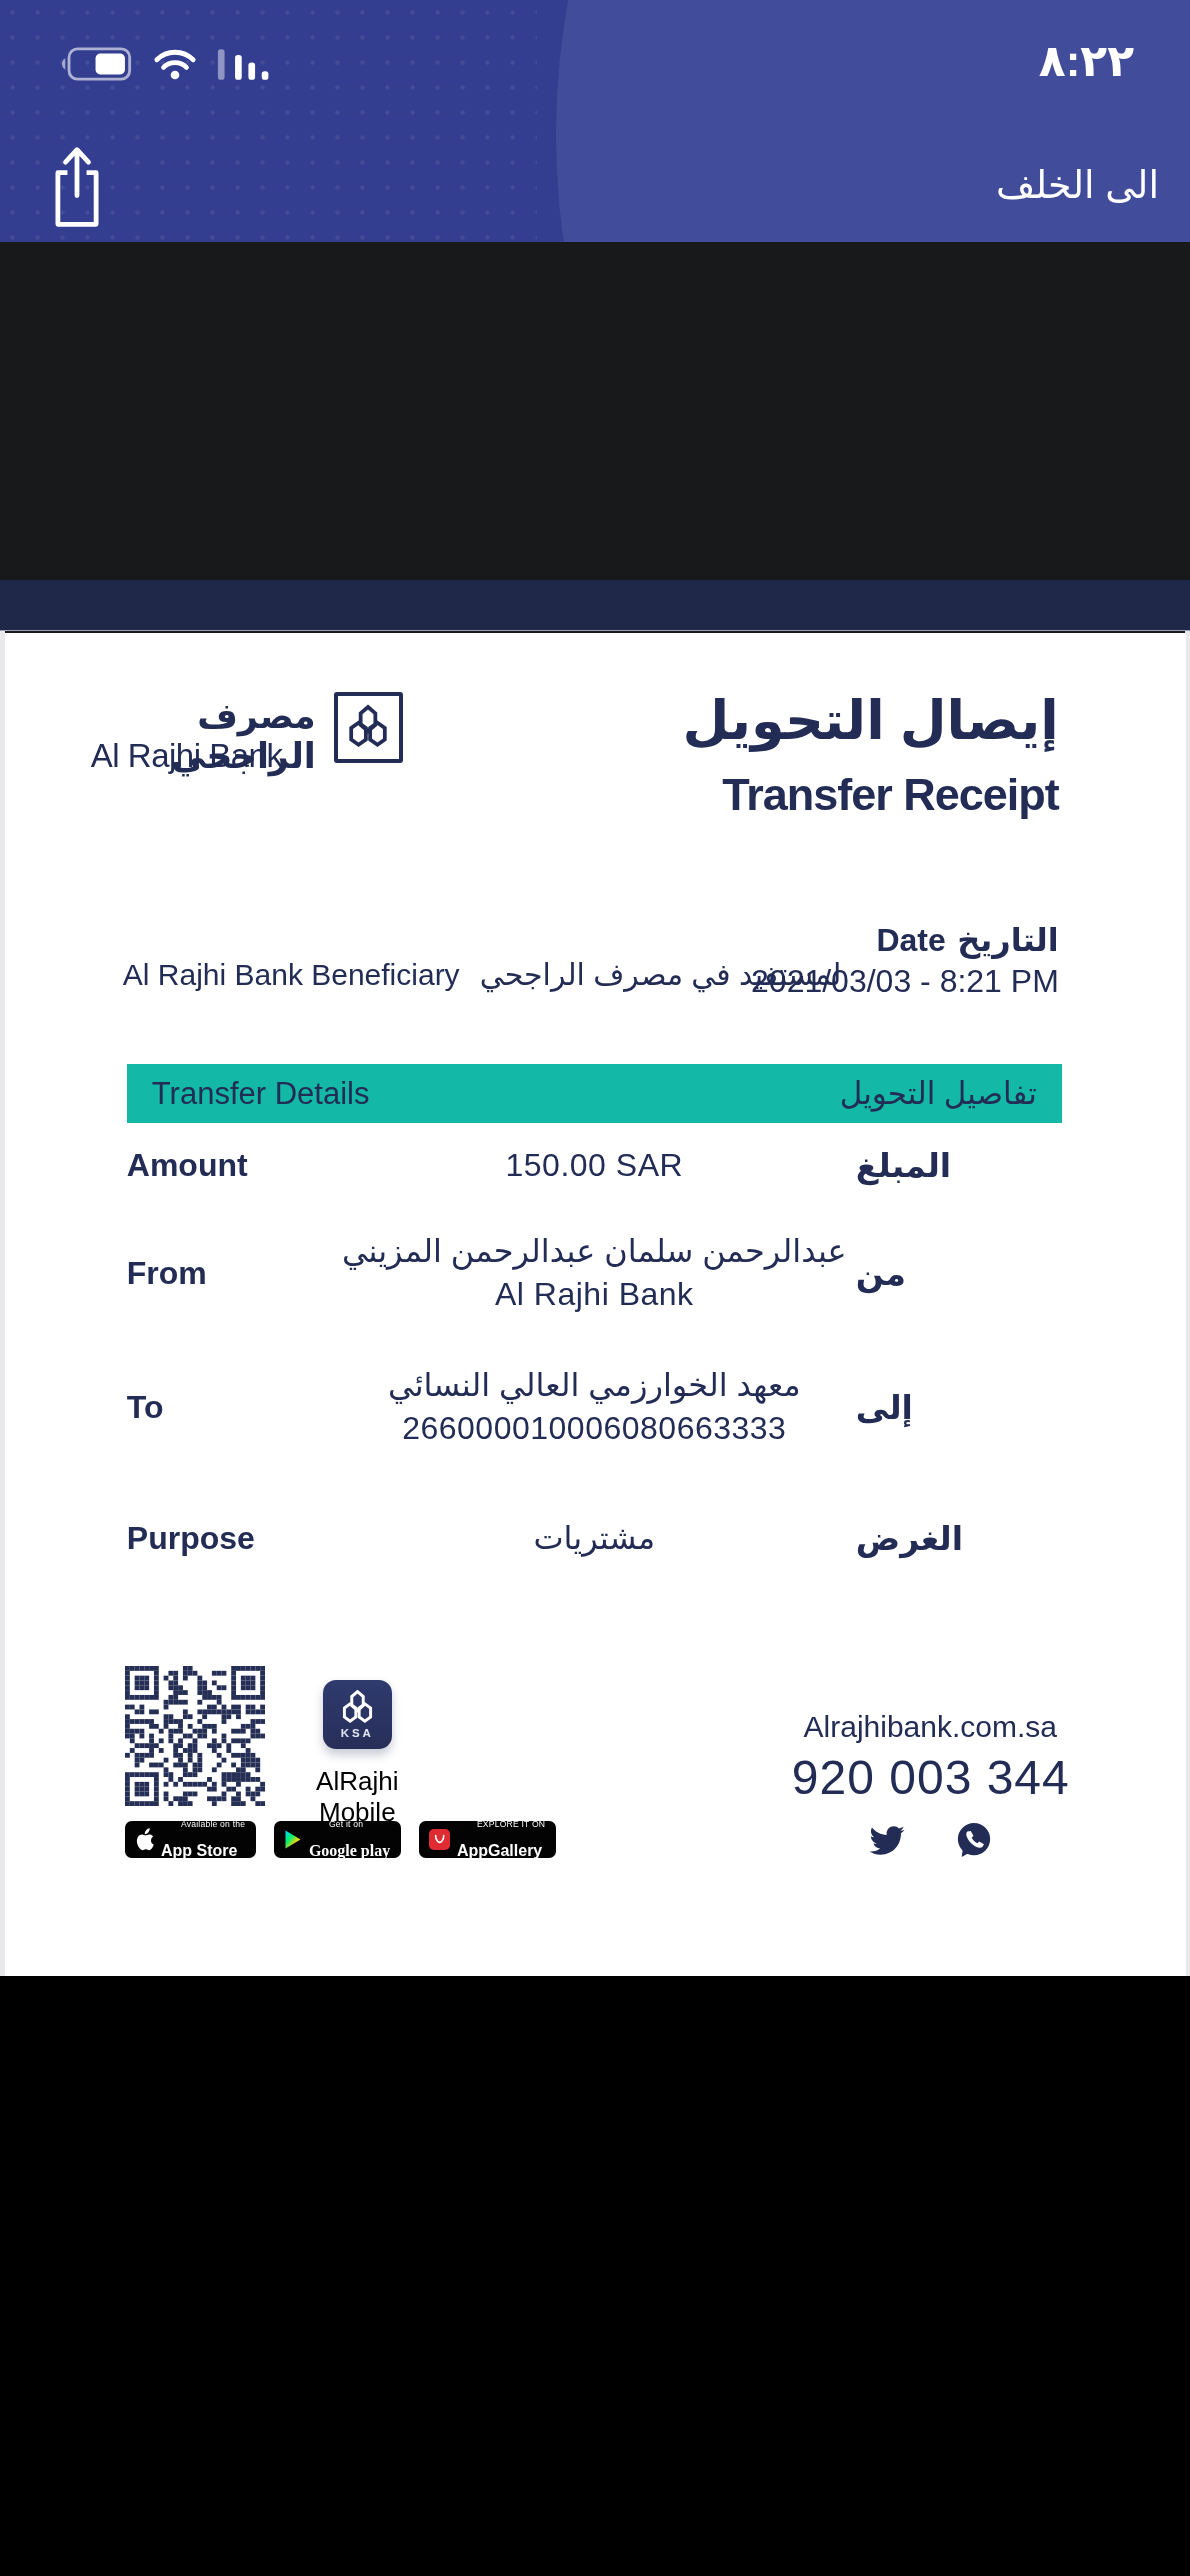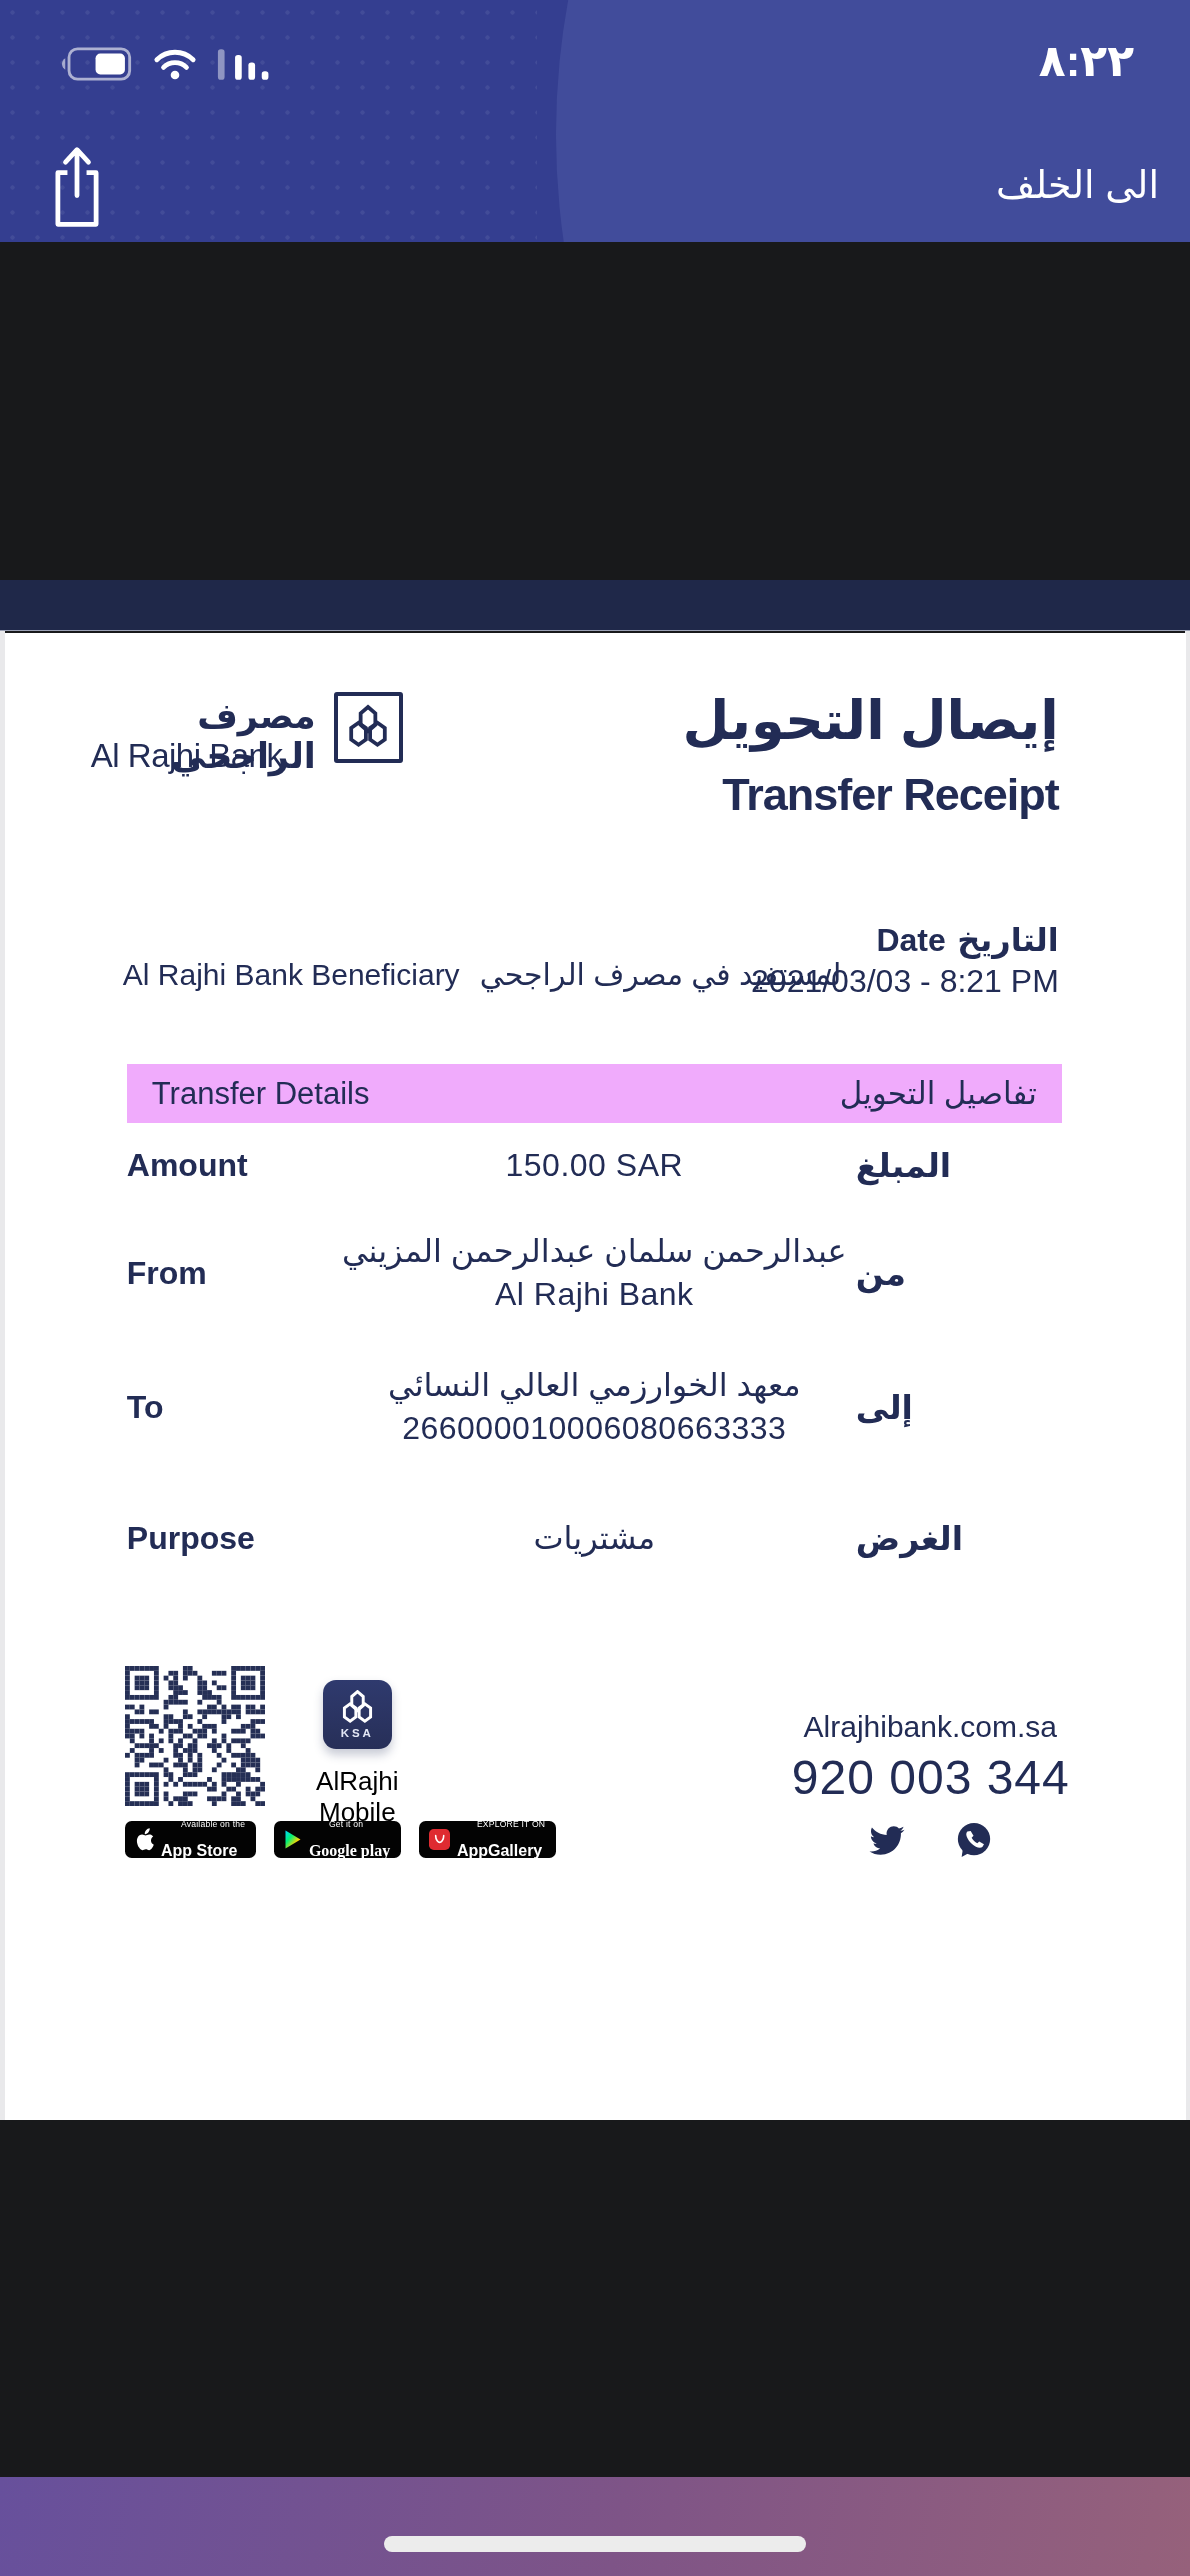--- a/index.html
+++ b/index.html
@@ -1,17 +1,17 @@
 <!DOCTYPE html>
 <html><head>
 <meta charset="utf-8">
 <style>
   html,body{margin:0;padding:0;background:#000;}
   .phone{
-    position:relative;width:1190px;height:2576px;overflow:hidden;
+    position:relative;width:1190px;height:1976px;overflow:hidden;
     background:#18191b;
     font-family:"Liberation Sans","DejaVu Sans",sans-serif;
     -webkit-font-smoothing:antialiased;
   }
 
   
   .app-header{position:absolute;top:0;left:0;width:1190px;height:242px;background:#343e90;overflow:hidden;}
   .app-header .curve{position:absolute;left:556px;top:-613px;width:1495px;height:1495px;border-radius:50%;
     background:rgba(190,205,255,0.10);}
   .app-header .dots{position:absolute;left:0;top:0;width:537px;height:242px;opacity:.14;
@@ -40,21 +40,21 @@
   .title-ar{position:absolute;right:127px;top:56px;font-size:54px;font-weight:700;direction:rtl;}
   .title-en{position:absolute;right:127px;top:136px;font-size:45px;font-weight:800;letter-spacing:-1px;}
 
   
   .date-label{position:absolute;right:127px;top:288px;display:flex;gap:11.5px;align-items:baseline;font-weight:700;font-size:32px;}
   .date-value{position:absolute;right:127px;top:330px;font-size:32px;direction:ltr;}
   .beneficiary{position:absolute;left:118px;top:324px;display:flex;gap:20px;align-items:baseline;font-size:30px;}
   .beneficiary .ar{direction:rtl;}
 
   
-  .section-band{position:absolute;left:122px;top:431px;width:935px;height:59px;background:#f0abfc;
+  .section-band{position:absolute;left:122px;top:431px;width:935px;height:59px;background:#14b8a6;
     display:flex;align-items:center;justify-content:space-between;padding:0 25px;box-sizing:border-box;font-size:31px;}
   .section-band .ar{direction:rtl;}
 
   
   .drow{position:absolute;left:122px;width:935px;display:grid;grid-template-columns:206px 1fr 206px;align-items:center;}
   .drow .lab-en{font-size:32px;font-weight:700;text-align:left;}
   .drow .lab-ar{font-size:33px;font-weight:700;text-align:left;direction:rtl;}
   .drow .val{ text-align:center;font-size:32px;line-height:43px;}
   .drow .val .ar{direction:rtl;display:block;}
   .drow .val .ltr{direction:ltr;display:block;letter-spacing:0.5px;}

